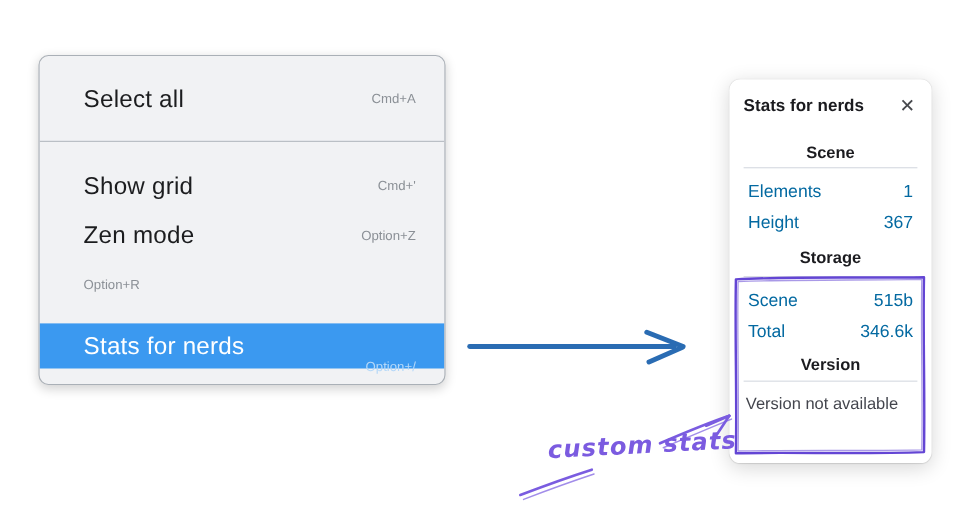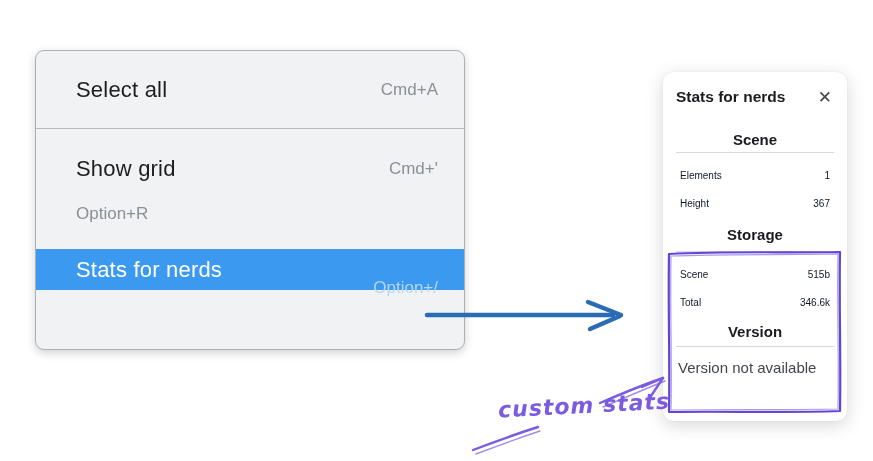--- a/index.html
+++ b/index.html
@@ -10,40 +10,40 @@
     width: 873px;
     height: 461px;
     background: #ffffff;
     overflow: hidden;
   }
 
   
   .context-menu {
     position: absolute;
     left: 35px; top: 50px;
-    width: 430px; height: 300px;
+    width: 370px; height: 300px;
     background: #f1f2f4;
     border: 1.5px solid #aab0b7;
     border-radius: 9px;
     box-shadow: 0 3px 10px rgba(0,0,0,0.18);
     overflow: hidden;
   }
   .menu-item {
     display: flex;
     align-items: center;
     justify-content: space-between;
     padding: 0 26px 0 40px;
   }
   .menu-item .mi-label {
     font-size: 22px;
     color: #1c1d1f;
     letter-spacing: 0.2px;
   }
   .menu-item .mi-shortcut {
-    font-size: 17px;
+    font-size: 12px;
     color: #8b9096;
   }
   .menu-item--first { height: 77px; }
   .menu-divider {
     height: 0;
     border-top: 1.5px solid #b4bac0;
   }
   .menu-body { padding-top: 17px; }
   .menu-body .menu-item { height: 45px; }
   .menu-item--highlight {
@@ -105,22 +105,22 @@
     border-top: 1px solid #d5d9e0;
     margin: 2px 0 8px 0;
   }
   .sp-divider--tight { margin: 6px 0 8px 0; }
   .sp-divider--version { margin: 4px 0 6px 0; }
   .stat-row {
     display: flex;
     justify-content: space-between;
     align-items: center;
     height: 28px;
-    font-size: 10px;
-    color: #0f172a;
+    font-size: 16px;
+    color: #0369a1;
     padding: 0 4px;
   }
   .sp-note {
     height: 28px;
     display: flex;
     align-items: center;
     font-size: 15px;
     color: #43454d;
     padding: 0 2px;
     white-space: nowrap;
@@ -153,20 +153,24 @@
       <span class="mi-label">Select all</span>
       <span class="mi-shortcut">Cmd+A</span>
     </div>
     <div class="menu-divider"></div>
     <div class="menu-body">
       <div class="menu-item">
         <span class="mi-label">Show grid</span>
         <span class="mi-shortcut">Cmd+'</span>
       </div>
       <div class="menu-item">
+        <span class="mi-label">Zen mode</span>
+        <span class="mi-shortcut">Option+Z</span>
+      </div>
+      <div class="menu-item">
         <span class="mi-shortcut">Option+R</span>
       </div>
       <div class="menu-item menu-item--highlight">
         <span class="mi-label">Stats for nerds</span>
         <span class="mi-shortcut">Option+/</span>
       </div>
     </div>
   </div>
 
   <svg class="blue-arrow" width="210" height="45" viewBox="0 0 210 45">

